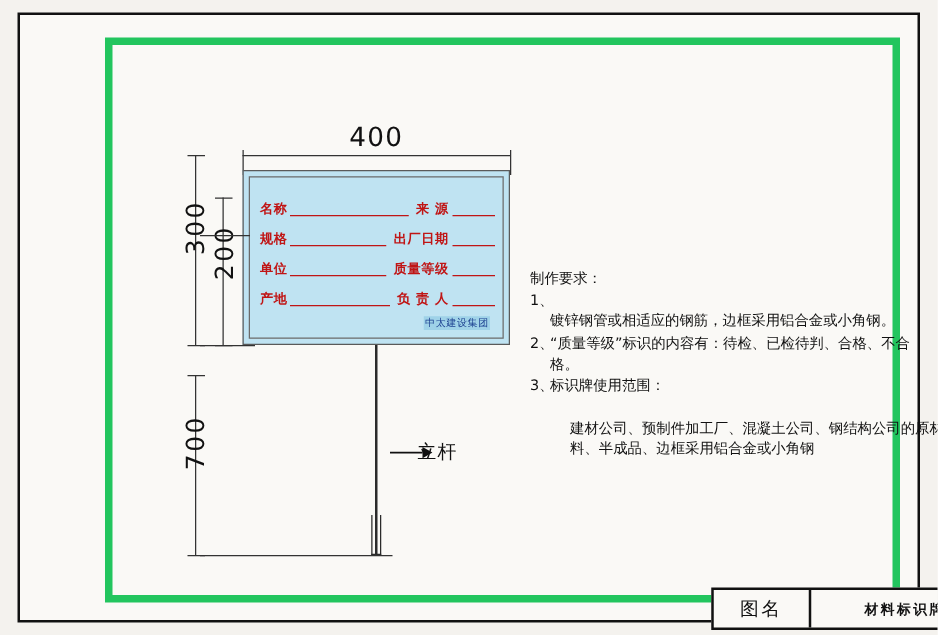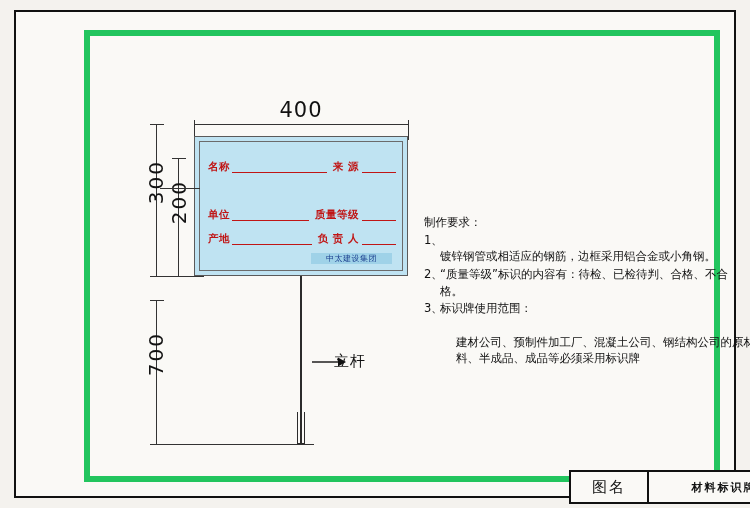--- a/index.html
+++ b/index.html
@@ -53,21 +53,21 @@
   }
   #r1 { top:18px; }
   #r2 { top:42px; }
   #r3 { top:66px; }
   #r4 { top:90px; }
   #board-logo {
     position:absolute; right:10px; bottom:6px;
     font-size:8px; color:#1b3f8f;
     font-family:"DejaVu Sans", sans-serif;
     background:#9fd2e8;
-    padding:0 15px;
+    padding:0 1px;
     letter-spacing:0.5px;
   }
   
   #pole {
     position:absolute; left:210px; top:240px; width:2px; height:168px;
     background:#2b2b2b;
   }
   #pole-foot {
     position:absolute; left:207px; top:376px; width:8px; height:32px;
     border:1px solid #2b2b2b; border-top:none;
@@ -151,20 +151,26 @@
     <div id="dim400-line"></div>
     <div class="ext-up-l"></div>
     <div class="ext-up-r"></div>
 
     <div id="board">
       <div id="board-inner">
         <div class="bd-row" id="r1">
           <span class="lbl">名称</span>
           <span class="line"></span>
           <span class="lbl2">来  源</span>
+          <span class="line2"></span>
+        </div>
+        <div class="bd-row" id="r2">
+          <span class="lbl">规格</span>
+          <span class="line"></span>
+          <span class="lbl2">出厂日期</span>
           <span class="line2"></span>
         </div>
         <div class="bd-row" id="r3">
           <span class="lbl">单位</span>
           <span class="line"></span>
           <span class="lbl2">质量等级</span>
           <span class="line2"></span>
         </div>
         <div class="bd-row" id="r4">
           <span class="lbl">产地</span>
@@ -224,21 +230,21 @@
           <span>格。</span>
         </span>
       </div>
 
       <div class="note">
         <span class="num">3、</span>
         <span class="txt">
           <span>标识牌使用范围：</span><br>
           <br>
           <span class="indent">建材公司、预制件加工厂、混凝土公司、钢结构公司的原材</span><br>
-          <span class="indent">料、半成品、成品等必须采用标识牌</span>
+          <span class="indent">料、半成品、边框采用铝合金或小角钢</span>
         </span>
       </div>
     </div>
 
     <div id="titleblock">
       <div id="tb-left">图名</div>
       <div id="tb-right">材料标识牌</div>
     </div>
 
   </div>

